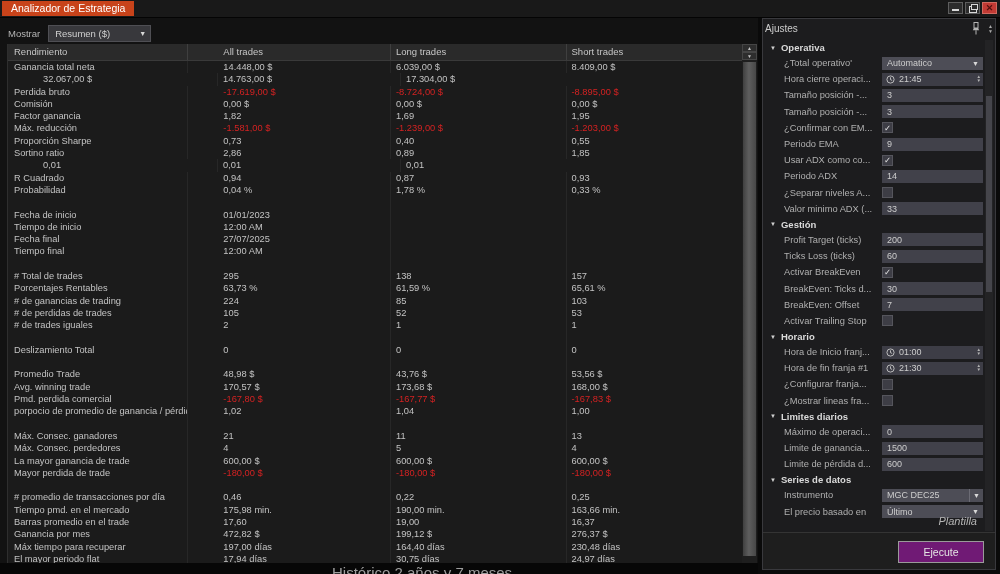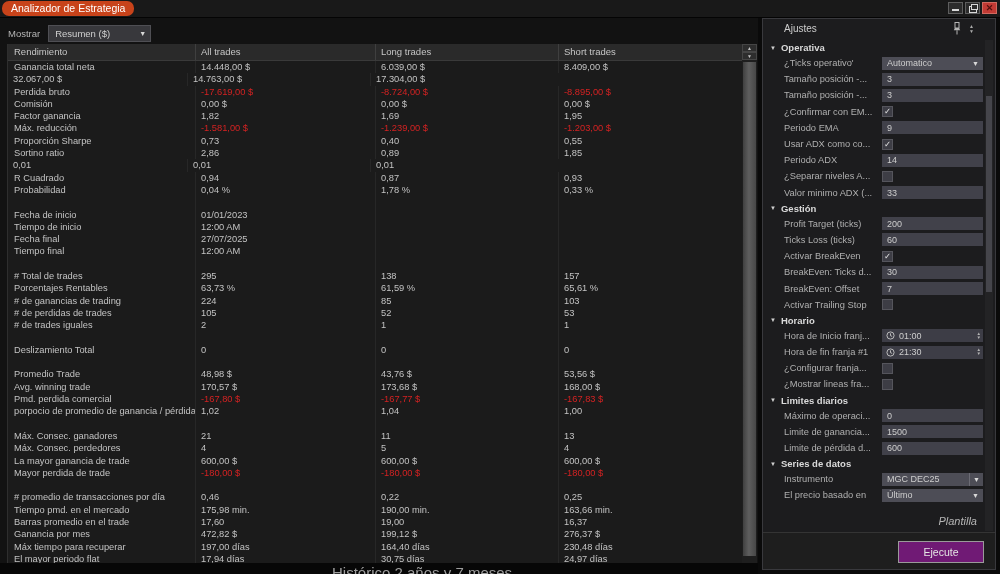--- a/index.html
+++ b/index.html
@@ -1,21 +1,21 @@
 <!DOCTYPE html>
 <html style="--accent: #c8431a; --negative: #d42222; --close-button: #c23a34; --control-bg: #41414a; --dropdown-bg: #4d4d56; --panel-bg: #1c1c1e;"><head>
 <meta charset="utf-8">
 <title>Analizador de Estrategia</title>
 <style>
   html,body{margin:0;padding:0;background:#000;}
   .window{position:relative;width:1000px;height:574px;background:#0a0a0a;font-family:"Liberation Sans",sans-serif;overflow:hidden;}
 
   
   .titlebar{position:absolute;left:0;top:0;width:100%;height:17px;background:#191919;border-bottom:1px solid #040404;}
-  .tab{position:absolute;left:2px;top:1px;height:15px;line-height:15px;padding:0 9px;background:var(--accent,#c8431a);color:#ffffff;font-size:10.5px;white-space:nowrap;border-radius:7px;}
+  .tab{position:absolute;left:2px;top:1px;height:15px;line-height:15px;padding:0 9px;background:var(--accent,#c8431a);color:#ffffff;font-size:10.5px;white-space:nowrap;}
   .winbtns{position:absolute;right:3px;top:2px;display:flex;gap:2px;}
   .wbtn{width:15px;height:12px;background:#2c2c2c;border:1px solid #5e5e5e;box-sizing:border-box;display:flex;align-items:center;justify-content:center;cursor:default;}
   .wbtn.close{background:var(--close-button,#c23a34);border-color:#d06a60;}
   .min-glyph{width:7px;height:2px;background:#d9d9d9;margin-top:4px;}
   .restore-glyph{width:6px;height:5px;border:1px solid #d9d9d9;position:relative;margin-top:2px;}
   .restore-glyph::before{content:"";position:absolute;left:1px;top:-3px;width:5px;height:4px;border:1px solid #d9d9d9;background:var(--close-button,transparent);background:#2c2c2c;}
   .close-x{color:#50100d;font-size:9px;font-weight:bold;line-height:1;}
 
   
   .content{position:absolute;left:0;top:18px;width:758px;height:556px;background:#121212;}
@@ -25,37 +25,37 @@
   .select .chev{margin-left:auto;margin-right:4px;font-size:7px;color:#d8d8d8;}
 
   
   .table{position:absolute;left:7px;top:26px;width:734px;border-left:1px solid #2e2e2e;}
   .thead{display:flex;height:16px;line-height:16px;background:#2a2a2a;border-bottom:1px solid #3a3a3a;font-size:9.5px;color:#c6c6c6;}
   .th{box-sizing:border-box;border-right:1px solid #3f3f3f;overflow:hidden;white-space:nowrap;}
   .tbody{background:#1b1b1b;height:504px;overflow:hidden;}
   .trow{display:flex;height:12.3px;line-height:12.5px;font-size:9.3px;color:#c3c3c3;}
   .cell{box-sizing:border-box;border-right:1px solid #272727;overflow:hidden;white-space:nowrap;}
   .c0{width:188px;padding-left:6px;}
-  .c1{width:180px;padding-left:5px;}
+  .c1{width:180px;padding-left:5px;margin-left:30px;}
   .c2{width:183px;padding-left:5px;}
   .c3{width:183px;padding-left:5px;border-right:none;}
   .neg{color:var(--negative,#d42222);}
 
   
   .tscroll{position:absolute;left:742px;top:26px;width:15px;height:537px;background:#1e1e1e;}
   .sbtn{height:8px;background:#2d2d2d;border:1px solid #454545;box-sizing:border-box;display:flex;align-items:center;justify-content:center;font-size:5px;color:#c0c0c0;line-height:1;}
   .sthumb{position:absolute;left:1px;top:18px;width:13px;height:494px;background:linear-gradient(90deg,#3f3f3f,#5e5e5e 45%,#474747);}
 
   
   .bstrip{position:absolute;left:0;top:545px;width:758px;height:14px;background:#070707;overflow:hidden;}
   .bgtext{position:absolute;left:332px;top:1px;font-size:15px;color:#9e9e9e;white-space:nowrap;}
 
   
   .panel{position:absolute;left:762px;top:18px;width:234px;height:552px;background:var(--panel-bg,#1c1c1e);border:1px solid #39393d;box-sizing:border-box;}
-  .phead{position:absolute;left:0;top:0;right:0;height:19px;display:flex;align-items:center;padding:0 21px;font-size:10px;color:#cccccc;}
+  .phead{position:absolute;left:0;top:0;right:0;height:19px;display:flex;align-items:center;padding:0 2px;font-size:10px;color:#cccccc;}
   .phead .sp{flex:1;}
   .pspin{display:flex;flex-direction:column;font-size:5px;color:#aaaaaa;line-height:4.5px;margin-left:8px;}
   .pbody{position:absolute;left:0;top:21px;right:12px;bottom:38px;overflow:hidden;}
   .sect-h{height:15px;display:flex;align-items:center;gap:5px;padding-left:7px;font-size:9.5px;font-weight:bold;color:#dadada;}
   .tri{font-size:6px;color:#cfcfcf;}
   .prow{height:16.2px;display:flex;align-items:center;padding-left:21px;}
   .plabel{flex:1;font-size:9.3px;color:#b0b0b0;overflow:hidden;white-space:nowrap;padding-right:4px;}
   .ctlwrap{width:101px;display:flex;align-items:center;flex:none;}
   .ctl{height:13px;box-sizing:border-box;display:flex;align-items:center;font-size:9px;color:#cdcdcd;width:100%;}
   .ctl-input{background:var(--control-bg,#41414a);padding-left:5px;}
@@ -387,25 +387,41 @@
           <span>▲</span>
           <span>▼</span>
         </span>
     </div>
     <div class="pbody">
         <div class="sect-h">
           <span class="tri">▼</span>
           <span>Operativa</span>
         </div>
         <div class="prow">
-          <span class="plabel">¿Ticks operativo'</span>
+          <span class="plabel">¿Total operativo'</span>
           <div class="ctlwrap">
             <div class="ctl ctl-drop">
               <span class="dval">Automatico</span>
               <span class="chev">▼</span>
+            </div>
+          </div>
+        </div>
+        <div class="prow">
+          <span class="plabel">Hora cierre operaci...</span>
+          <div class="ctlwrap">
+            <div class="ctl ctl-time">
+              <svg width="9" height="9" viewBox="0 0 10 10">
+                <circle cx="5" cy="5" r="4" fill="none" stroke="#c8c8c8"></circle>
+                <path d="M5 2.6 V5.2 L6.8 6" fill="none" stroke="#c8c8c8"></path>
+              </svg>
+              <span class="tval">21:45</span>
+              <span class="spin">
+                <span>▲</span>
+                <span>▼</span>
+              </span>
             </div>
           </div>
         </div>
         <div class="prow">
           <span class="plabel">Tamaño posición -...</span>
           <div class="ctlwrap">
             <div class="ctl ctl-input">3</div>
           </div>
         </div>
         <div class="prow">

